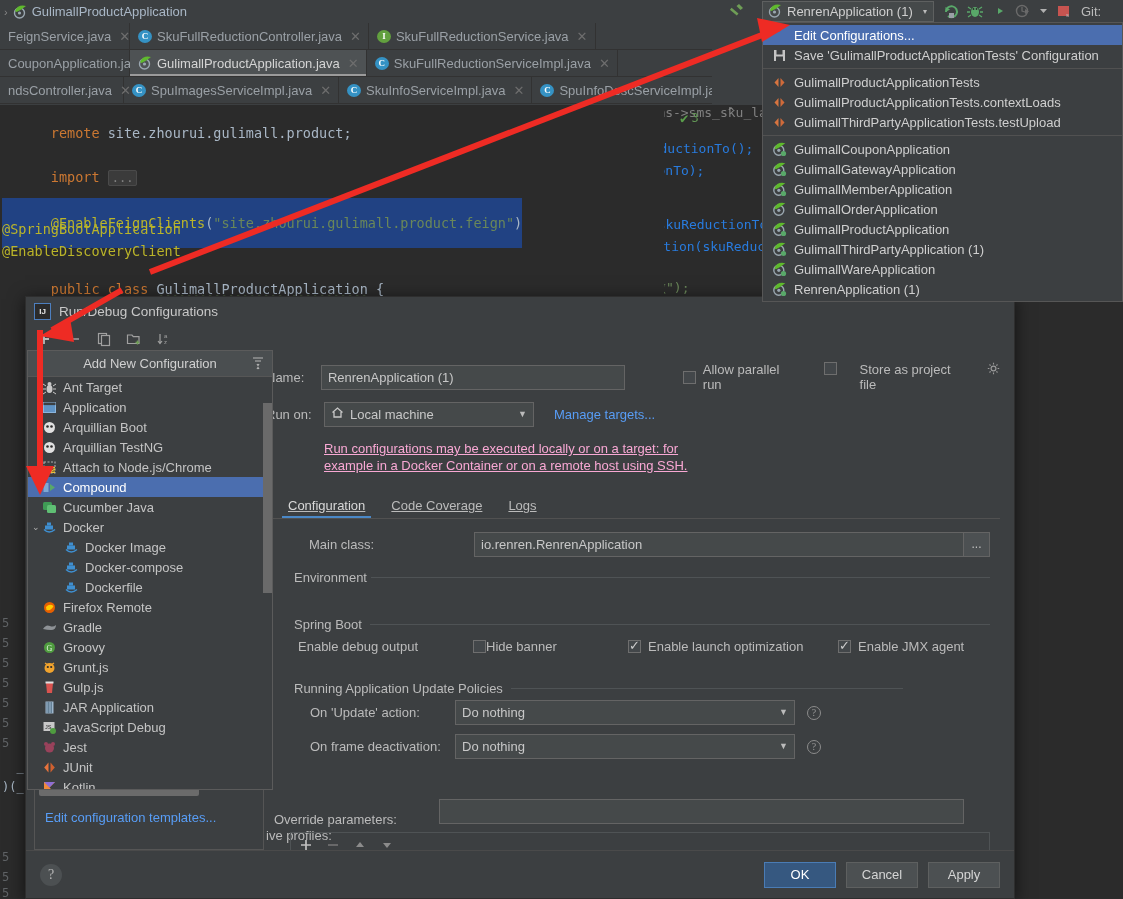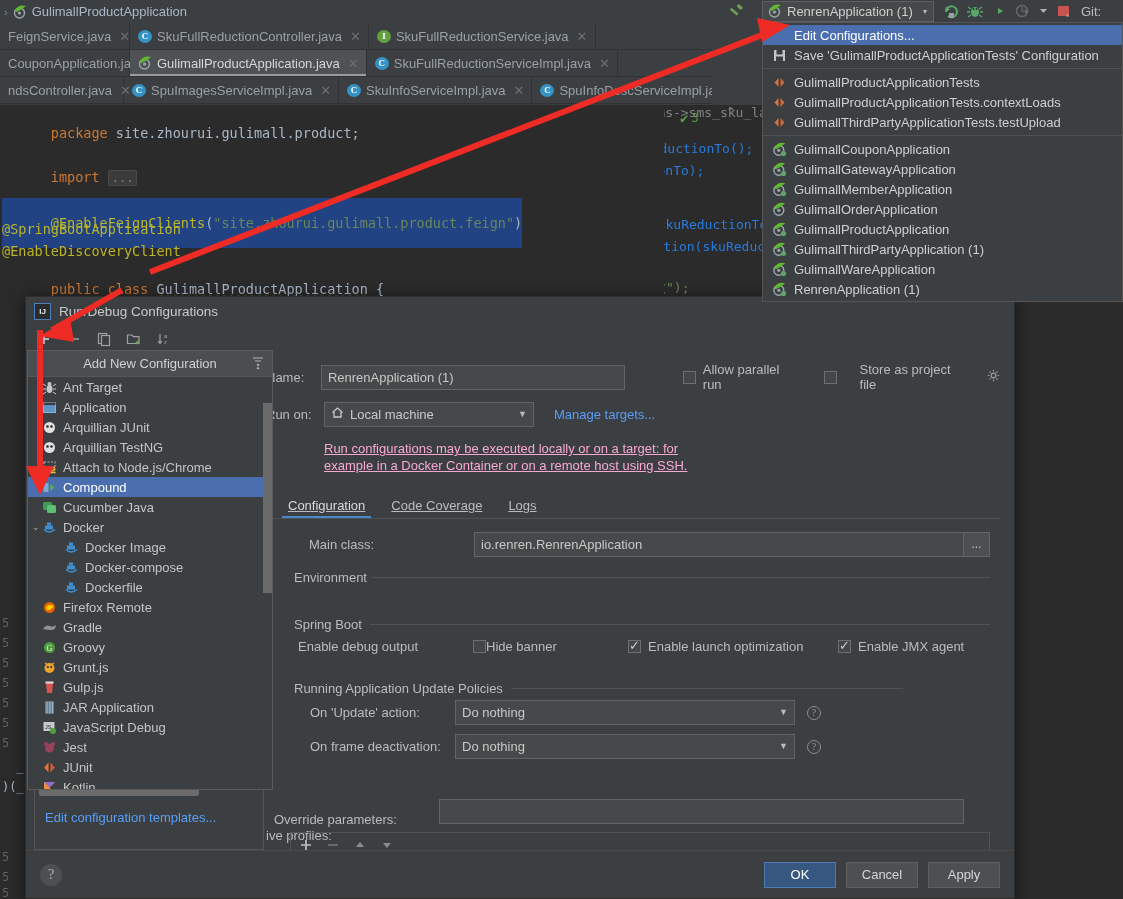--- a/index.html
+++ b/index.html
@@ -380,21 +380,21 @@
     <div class="cr-line" style="left:-18px; top:570px;">uration sources, d</div>
     <div class="cr-line" style="left:-18px; top:592px;">c configuration so</div>
 
     <div style="position:absolute; left:0; top:256px; width:12px; height:130px; background:#3c3f41;">
       <div style="position:absolute;left:1px;top:0;width:9px;height:96px;background:#585858;"></div>
     </div>
   </div>
 
   <div class="editor">
     <div class="code-line" style="left:2px; top:4px;">
-      <span class="kw">package</span><span class="plain"> site.zhourui.gulimall.product;</span>
+      <span class="kw">remote</span><span class="plain"> site.zhourui.gulimall.product;</span>
     </div>
     <div class="code-line" style="left:2px; top:48px;">
       <span class="kw">import</span><span> </span><span class="fold">...</span>
     </div>
     <div class="code-line sel-line" style="left:2px; top:93px;">
       <span class="ann">@EnableFeignClients</span><span class="plain">(</span><span class="str">"site.zhourui.gulimall.product.feign"</span><span class="plain">)</span>
     </div>
     <div class="code-line ann" style="left:2px; top:116px;">@SpringBootApplication</div>
     <div class="code-line ann" style="left:2px; top:138px;">@EnableDiscoveryClient</div>
     <div class="code-line" style="left:2px; top:160px;">
@@ -678,21 +678,21 @@
 
       <div class="cfg-right">
 
         <div class="field-row" style="position:absolute; left:0; top:10px; right:0;">
           <span class="lbl" style="width:58px;">Name:</span>
           <div class="txtfield" style="width:320px;">RenrenApplication (1)</div>
           <div style="display:flex;align-items:center;gap:7px; margin-left:58px;">
             <span class="cbx"></span>
             <span class="lbl">Allow parallel run</span>
           </div>
-          <div style="display:flex;align-items:center;gap:23px; margin-left:28px;">
+          <div style="display:flex;gap:23px; margin-left:28px;">
             <span class="cbx"></span>
             <span class="lbl">Store as project file</span>
             <span style="margin-left:3px;">
               <svg width="13" height="13" viewBox="0 0 13 13">
                 <circle cx="6.5" cy="6.5" r="2.4" fill="none" stroke="#9a9a9a" stroke-width="1.2"></circle>
                 <path d="M6.5 0.8 V2.4 M6.5 10.6 V12.2 M0.8 6.5 H2.4 M10.6 6.5 H12.2 M2.5 2.5 L3.6 3.6 M9.4 9.4 L10.5 10.5 M10.5 2.5 L9.4 3.6 M3.6 9.4 L2.5 10.5" stroke="#9a9a9a" stroke-width="1.1"></path>
               </svg>
             </span>
           </div>
         </div>
@@ -856,21 +856,21 @@
         <span>Application</span>
       </div>
       <div class="ap-item">
         <span class="ap-ico">
           <svg width="15" height="15" viewBox="0 0 15 15">
             <circle cx="7.5" cy="7.5" r="5.5" fill="#e0e0e0"></circle>
             <circle cx="5.5" cy="6.5" r="1.3" fill="#2b2b2b"></circle>
             <circle cx="9.5" cy="6.5" r="1.3" fill="#2b2b2b"></circle>
           </svg>
         </span>
-        <span>Arquillian JUnit</span>
+        <span>Arquillian Boot</span>
       </div>
       <div class="ap-item">
         <span class="ap-ico">
           <svg width="15" height="15" viewBox="0 0 15 15">
             <circle cx="7.5" cy="7.5" r="5.5" fill="#e0e0e0"></circle>
             <circle cx="5.5" cy="6.5" r="1.3" fill="#2b2b2b"></circle>
             <circle cx="9.5" cy="6.5" r="1.3" fill="#2b2b2b"></circle>
           </svg>
         </span>
         <span>Arquillian TestNG</span>

